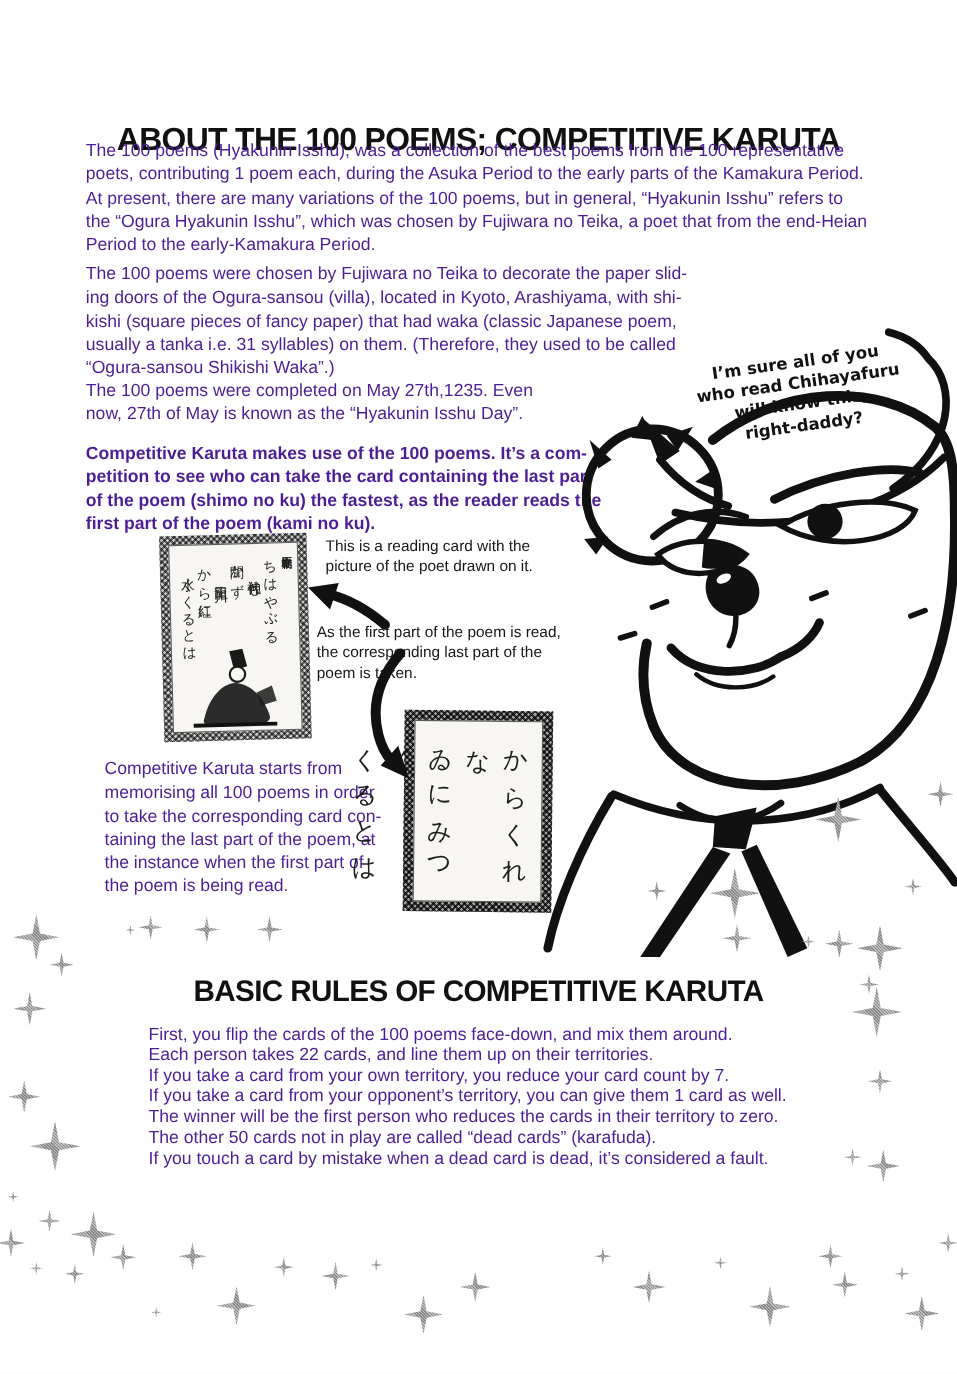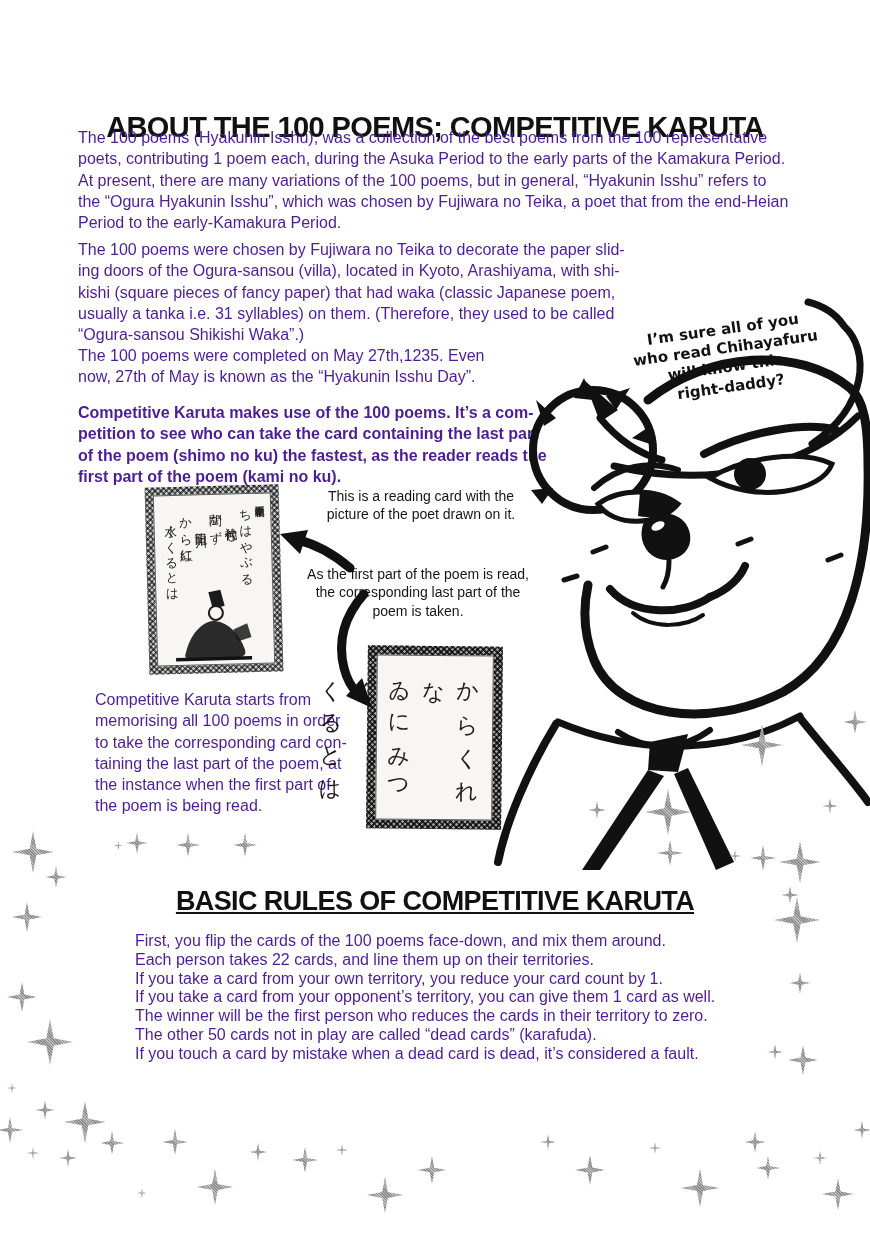--- a/index.html
+++ b/index.html
@@ -2,21 +2,21 @@
 <html><head>
 <meta charset="utf-8">
 <style>
   html,body{margin:0;padding:0;background:#e9e9e9;}
   #page{position:relative;width:870px;height:1249px;background:#ffffff;margin:0 auto;
         overflow:hidden;font-family:"Liberation Sans",sans-serif;color:#141414;}
   .lines{white-space:pre-line;}
   h1.big{position:absolute;left:0;right:0;margin:0;text-align:center;
          font-size:29px;font-weight:bold;letter-spacing:-0.6px;color:#111;}
   .body-text{position:absolute;font-size:16px;line-height:1.33;color:#4c1d95;}
-  .cap{position:absolute;font-size:14px;line-height:1.32;text-align:center;color:#161616;}
+  .cap{position:absolute;font-size:14px;line-height:1.32;text-align:left;color:#161616;}
   
   .card{position:absolute;
         background-image:repeating-linear-gradient(45deg,#6f6f6f 0 2px,#e3e3e3 2px 4px),
                          repeating-linear-gradient(-45deg,#6f6f6f 0 2px,#e3e3e3 2px 4px);
         background-blend-mode:multiply;}
   .card-inner{position:relative;width:100%;height:100%;background:#f7f6f2;border:1px solid #5a5a5a;box-sizing:border-box;}
   .vtxt{writing-mode:vertical-rl;font-family:"DejaVu Serif",serif;color:#1c1c1c;}
   .vtxt span{display:block;}
   
   .sp{position:absolute;
@@ -151,26 +151,26 @@
       <path d="M58,394 C30,440 8,492 0,532" stroke-width="8"></path>
       <path d="M302,388 C332,425 356,452 370,472" stroke-width="8"></path>
       <path d="M60,392 C145,428 235,422 302,386" stroke-width="7"></path>
       <path d="M120,402 C150,422 185,420 212,400" stroke-width="6"></path>
     </g>
     <polygon points="152,412 190,404 180,442 150,440" fill="#111"></polygon>
     <polygon points="150,440 166,446 102,540 84,540" fill="#111"></polygon>
     <polygon points="176,444 190,438 236,532 218,540" fill="#111"></polygon>
   </svg>
 
-  <h1 class="big" style="top:886px;font-size:27px;text-decoration:underline;">BASIC RULES OF COMPETITIVE KARUTA</h1>
+  <h1 class="big" style="top:886px;font-size:27px;">BASIC RULES OF COMPETITIVE KARUTA</h1>
 
   <div class="body-text" style="left:135px;top:932px;width:660px;line-height:18.8px;">
     <div>First, you flip the cards of the 100 poems face-down, and mix them around.</div>
     <div>Each person takes 22 cards, and line them up on their territories.</div>
-    <div>If you take a card from your own territory, you reduce your card count by 1.</div>
+    <div>If you take a card from your own territory, you reduce your card count by 7.</div>
     <div>If you take a card from your opponent’s territory, you can give them 1 card as well.</div>
     <div>The winner will be the first person who reduces the cards in their territory to zero.</div>
     <div>The other 50 cards not in play are called “dead cards” (karafuda).</div>
     <div>If you touch a card by mistake when a dead card is dead, it’s considered a fault.</div>
   </div>
 
   <span class="sp" style="left:12px;top:831px;width:42px;height:42px;"></span>
   <span class="sp" style="left:45px;top:866px;width:22px;height:22px;"></span>
   <span class="sp" style="left:12px;top:902px;width:30px;height:30px;"></span>
   <span class="sp" style="left:7px;top:982px;width:30px;height:30px;"></span>

